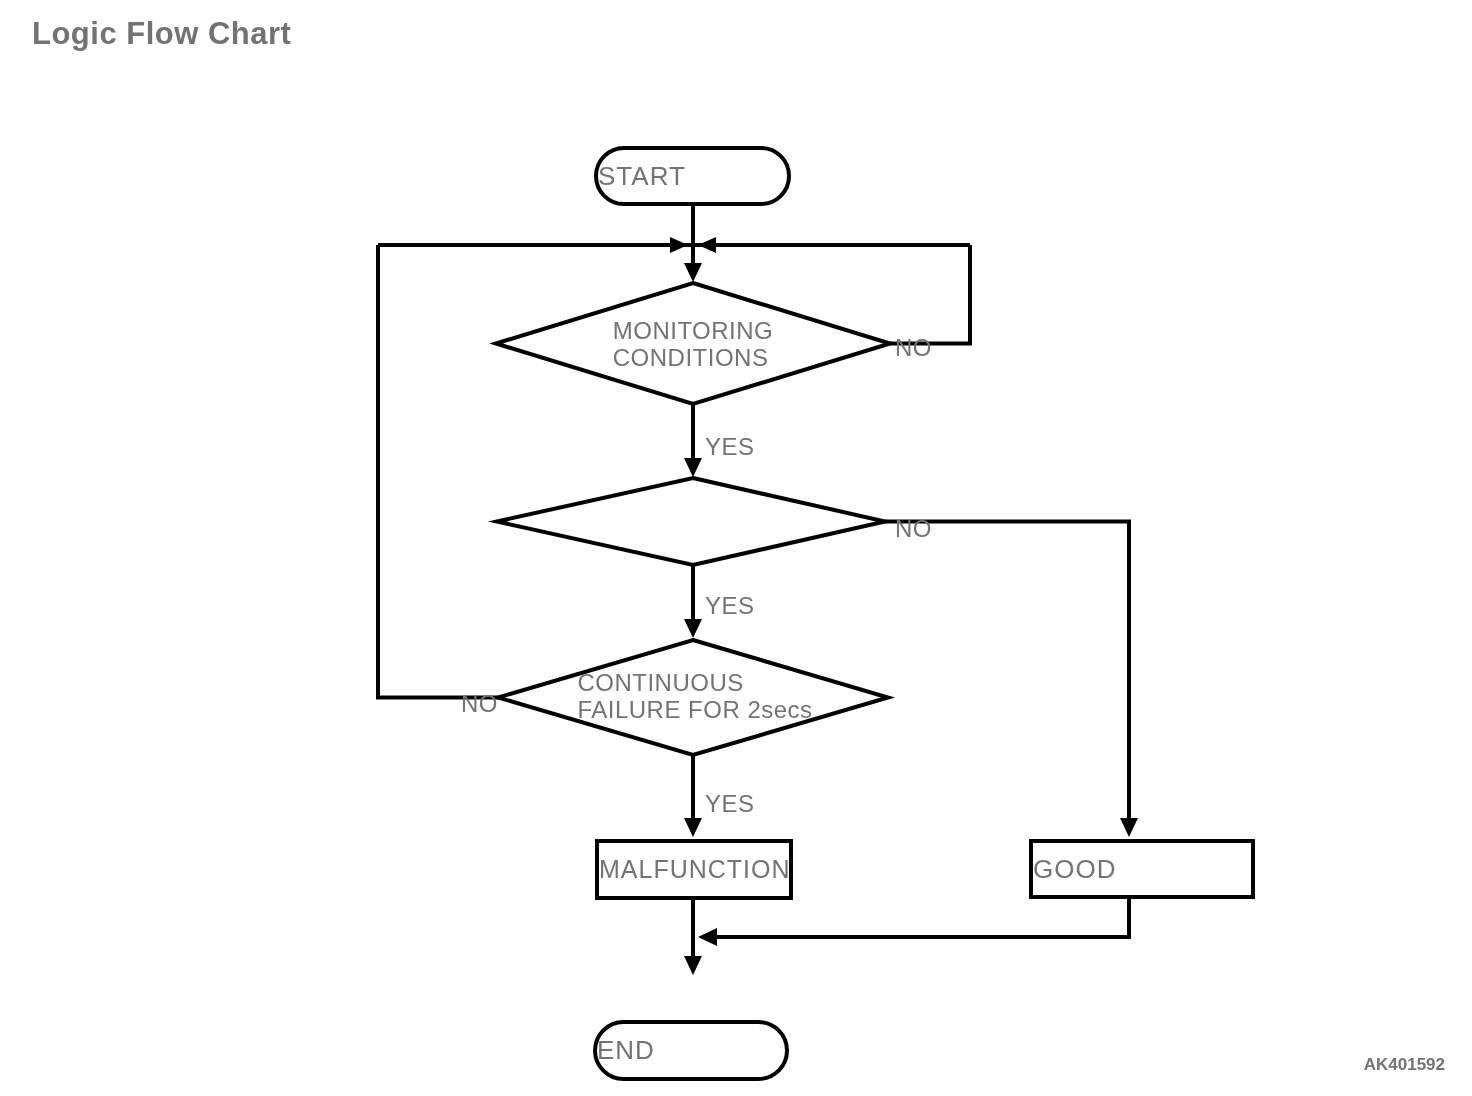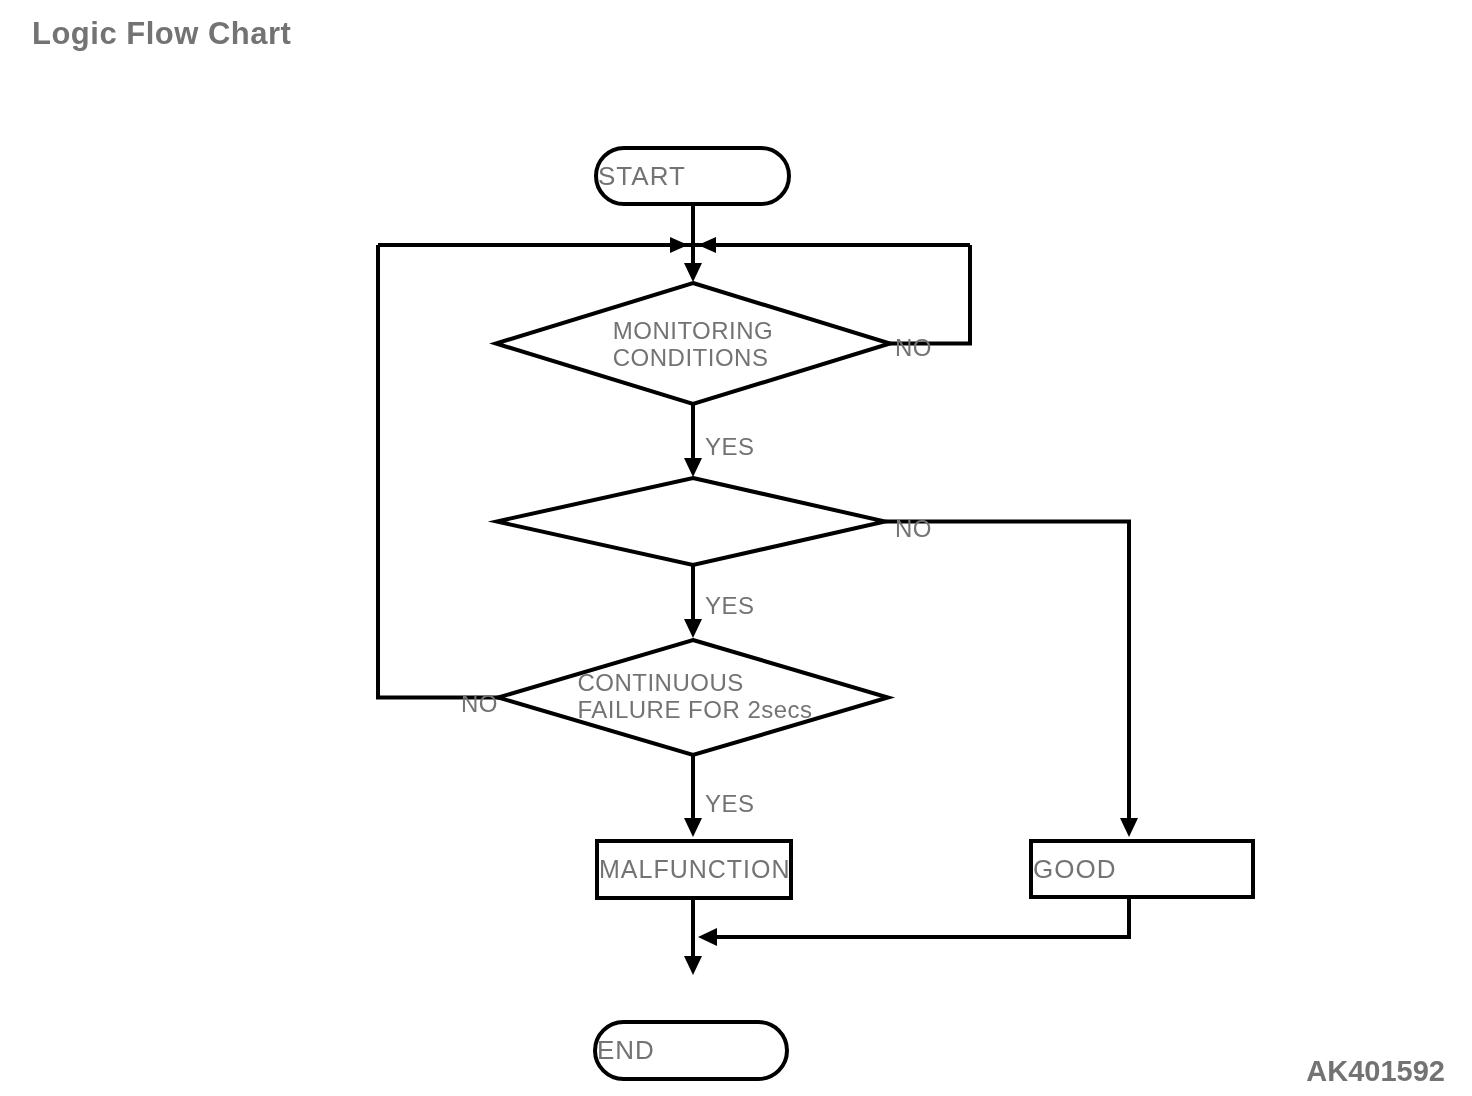--- a/index.html
+++ b/index.html
@@ -68,21 +68,21 @@
   .yes-1 { left: 705px; top: 409px; }
   .no-1  { left: 895px; top: 310px; }
   .yes-2 { left: 705px; top: 568px; }
   .no-2  { left: 895px; top: 491px; }
   .yes-3 { left: 705px; top: 766px; }
   .no-3  { left: 461px; top: 666px; }
   .figure-code {
     position: absolute;
     right: 27px;
     top: 1055px;
-    font-size: 29px;
+    font-size: 17px;
     font-weight: bold;
   }
 </style>
 </head>
 <body>
 
 <div class="canvas">
 
   <div class="page-title">Logic Flow Chart</div>
 

